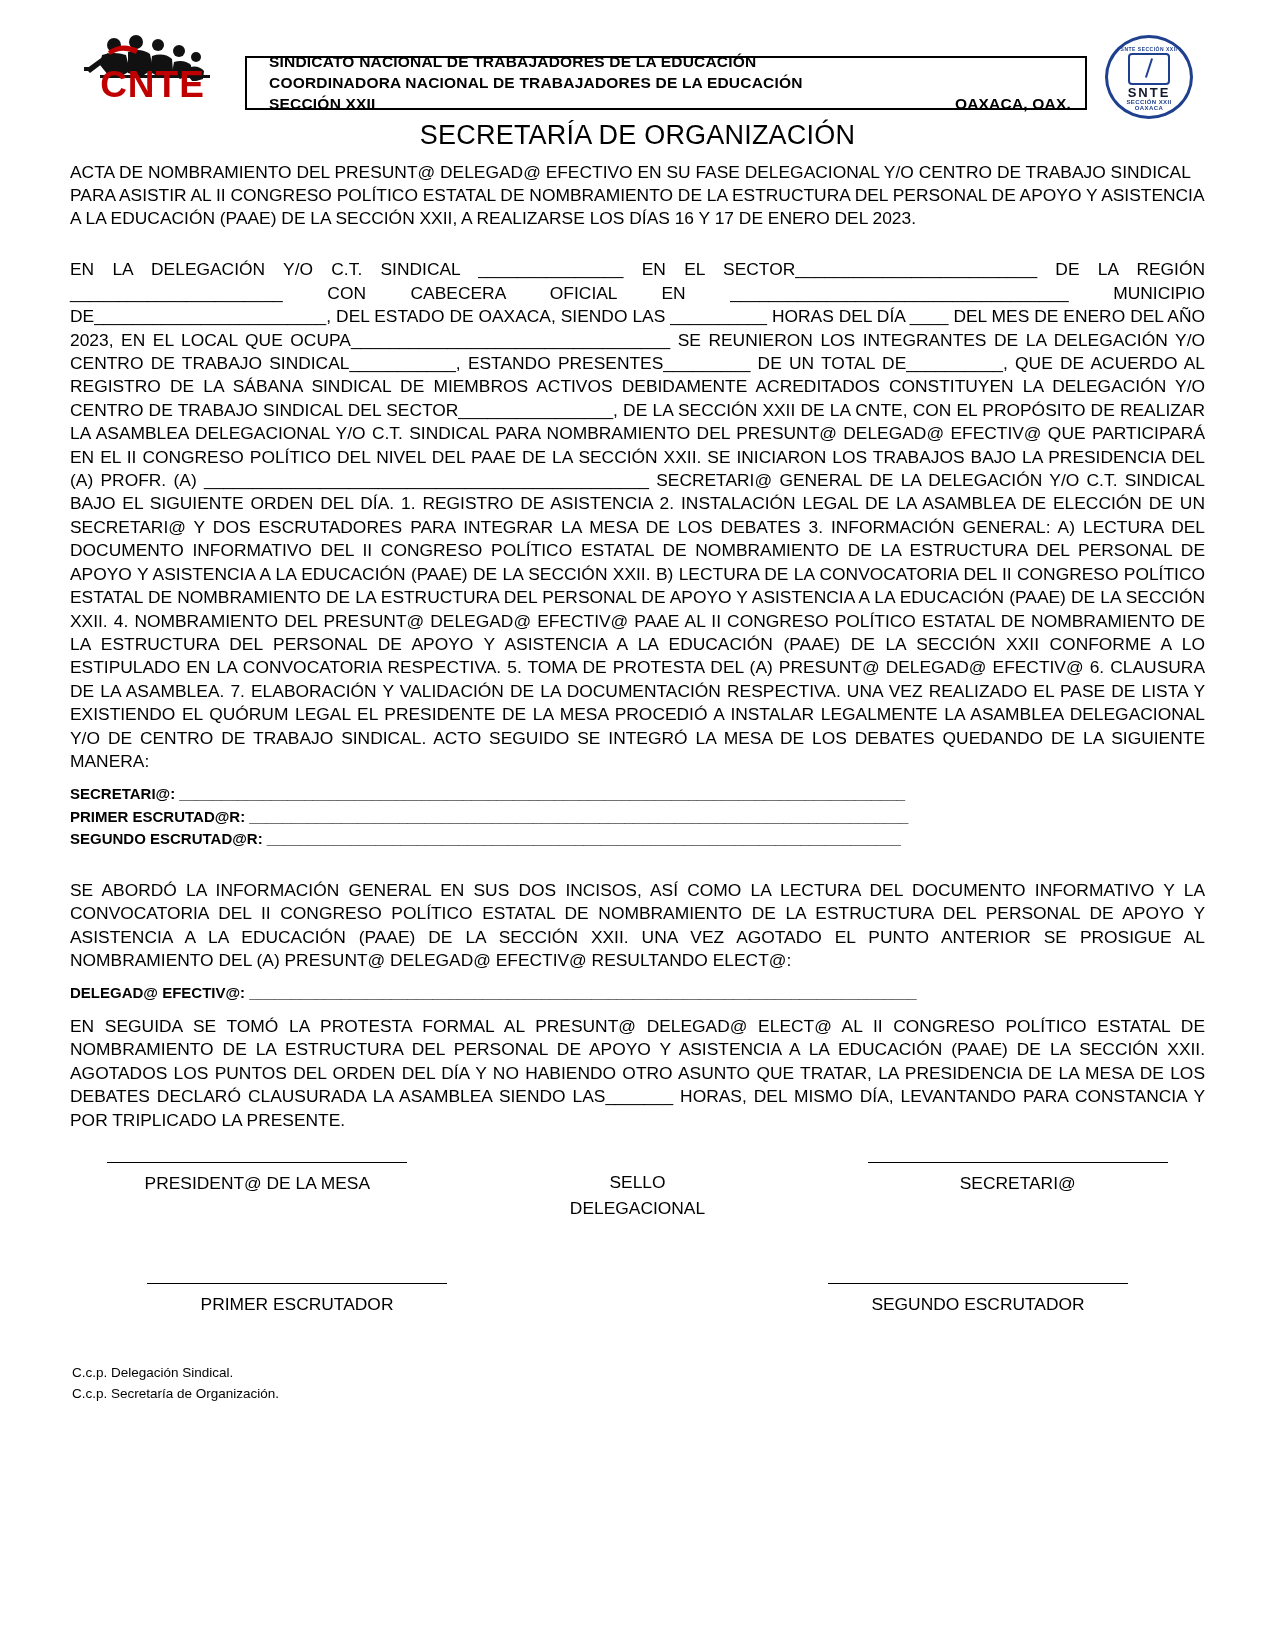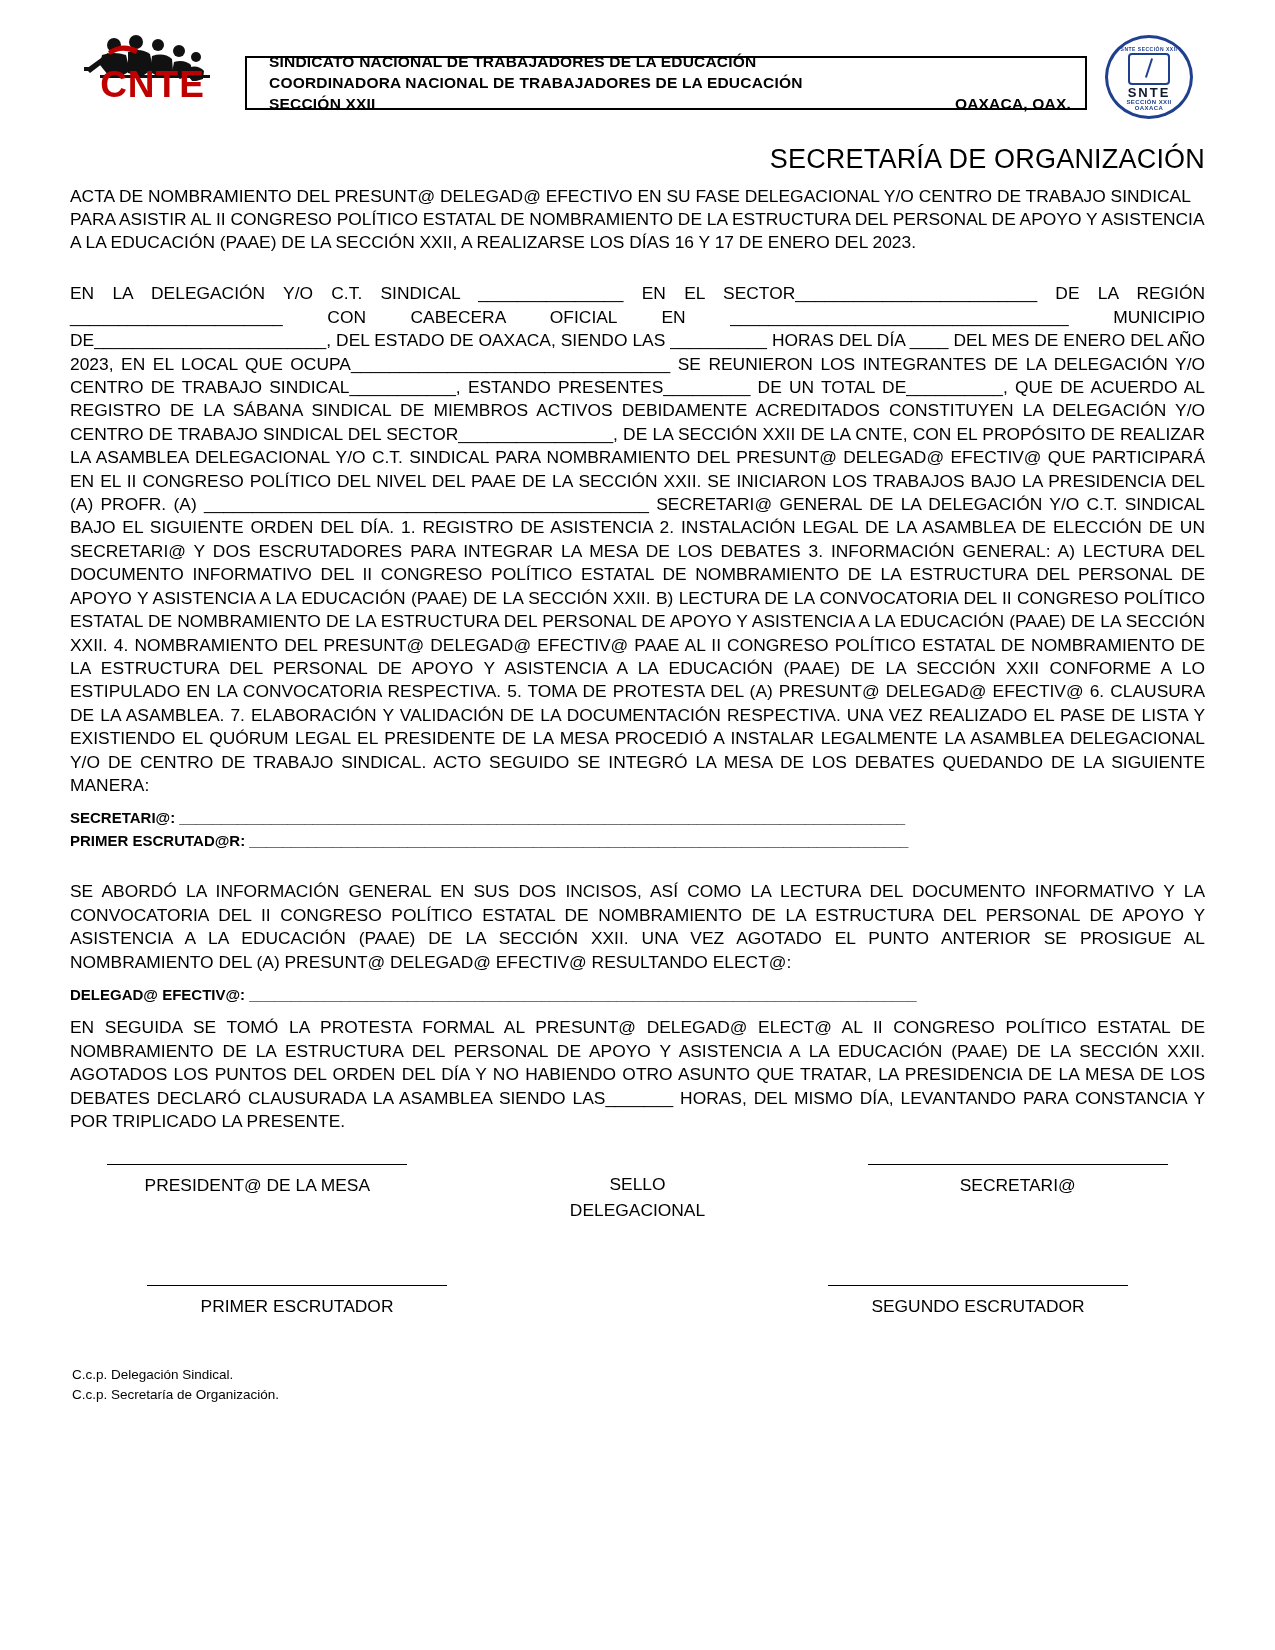--- a/index.html
+++ b/index.html
@@ -143,23 +143,23 @@
   }
   .snte-seal .sub2 {
     font-size: 6px;
     font-weight: bold;
     color: #1f3f8f;
     letter-spacing: 0.4px;
   }
 
   
   .doc-title {
-    text-align: right;
+    text-align: center;
     font-size: 27px;
-    margin-top: 24px;
+    margin-top: 0;
     margin-bottom: 10px;
     letter-spacing: 0.2px;
   }
 
   
   .intro {
     font-size: 17.4px;
     line-height: 1.33;
     text-align: left;
   }
@@ -276,20 +276,21 @@
   <div class="intro">ACTA DE NOMBRAMIENTO DEL PRESUNT@ DELEGAD@ EFECTIVO EN SU FASE DELEGACIONAL Y/O CENTRO DE TRABAJO SINDICAL PARA ASISTIR AL II CONGRESO POLÍTICO ESTATAL DE NOMBRAMIENTO DE LA ESTRUCTURA DEL PERSONAL DE APOYO Y ASISTENCIA A LA EDUCACIÓN (PAAE) DE LA SECCIÓN XXII, A REALIZARSE LOS DÍAS 16 Y 17 DE ENERO DEL 2023.</div>
 
   <div class="gap-lg"></div>
 
   <div class="body-block">EN LA DELEGACIÓN Y/O C.T. SINDICAL _______________ EN EL SECTOR_________________________ DE LA REGIÓN ______________________ CON CABECERA OFICIAL EN ___________________________________ MUNICIPIO DE________________________, DEL ESTADO DE OAXACA, SIENDO LAS __________ HORAS DEL DÍA ____ DEL MES DE ENERO DEL AÑO 2023, EN EL LOCAL QUE OCUPA_________________________________ SE REUNIERON LOS INTEGRANTES DE LA DELEGACIÓN Y/O CENTRO DE TRABAJO SINDICAL___________, ESTANDO PRESENTES_________ DE UN TOTAL DE__________, QUE DE ACUERDO AL REGISTRO DE LA SÁBANA SINDICAL DE MIEMBROS ACTIVOS DEBIDAMENTE ACREDITADOS CONSTITUYEN LA DELEGACIÓN Y/O CENTRO DE TRABAJO SINDICAL DEL SECTOR________________, DE LA SECCIÓN XXII DE LA CNTE, CON EL PROPÓSITO DE REALIZAR LA ASAMBLEA DELEGACIONAL Y/O C.T. SINDICAL PARA NOMBRAMIENTO DEL PRESUNT@ DELEGAD@ EFECTIV@ QUE PARTICIPARÁ EN EL II CONGRESO POLÍTICO DEL NIVEL DEL PAAE DE LA SECCIÓN XXII. SE INICIARON LOS TRABAJOS BAJO LA PRESIDENCIA DEL (A) PROFR. (A) ______________________________________________ SECRETARI@ GENERAL DE LA DELEGACIÓN Y/O C.T. SINDICAL BAJO EL SIGUIENTE ORDEN DEL DÍA. 1. REGISTRO DE ASISTENCIA 2. INSTALACIÓN LEGAL DE LA ASAMBLEA DE ELECCIÓN DE UN SECRETARI@ Y DOS ESCRUTADORES PARA INTEGRAR LA MESA DE LOS DEBATES 3. INFORMACIÓN GENERAL: A) LECTURA DEL DOCUMENTO INFORMATIVO DEL II CONGRESO POLÍTICO ESTATAL DE NOMBRAMIENTO DE LA ESTRUCTURA DEL PERSONAL DE APOYO Y ASISTENCIA A LA EDUCACIÓN (PAAE) DE LA SECCIÓN XXII. B) LECTURA DE LA CONVOCATORIA DEL II CONGRESO POLÍTICO ESTATAL DE NOMBRAMIENTO DE LA ESTRUCTURA DEL PERSONAL DE APOYO Y ASISTENCIA A LA EDUCACIÓN (PAAE) DE LA SECCIÓN XXII. 4. NOMBRAMIENTO DEL PRESUNT@ DELEGAD@ EFECTIV@ PAAE AL II CONGRESO POLÍTICO ESTATAL DE NOMBRAMIENTO DE LA ESTRUCTURA DEL PERSONAL DE APOYO Y ASISTENCIA A LA EDUCACIÓN (PAAE) DE LA SECCIÓN XXII CONFORME A LO ESTIPULADO EN LA CONVOCATORIA RESPECTIVA. 5. TOMA DE PROTESTA DEL (A) PRESUNT@ DELEGAD@ EFECTIV@ 6. CLAUSURA DE LA ASAMBLEA. 7. ELABORACIÓN Y VALIDACIÓN DE LA DOCUMENTACIÓN RESPECTIVA. UNA VEZ REALIZADO EL PASE DE LISTA Y EXISTIENDO EL QUÓRUM LEGAL EL PRESIDENTE DE LA MESA PROCEDIÓ A INSTALAR LEGALMENTE LA ASAMBLEA DELEGACIONAL Y/O DE CENTRO DE TRABAJO SINDICAL. ACTO SEGUIDO SE INTEGRÓ LA MESA DE LOS DEBATES QUEDANDO DE LA SIGUIENTE MANERA:</div>
 
   <div class="gap-sm"></div>
 
   <div class="field-line">SECRETARI@: _______________________________________________________________________________________</div>
   <div class="field-line">PRIMER ESCRUTAD@R: _______________________________________________________________________________</div>
+  <div class="field-line">SEGUNDO ESCRUTAD@R: ____________________________________________________________________________</div>
 
   <div class="gap-lg"></div>
 
   <div class="body-block">SE ABORDÓ LA INFORMACIÓN GENERAL EN SUS DOS INCISOS, ASÍ COMO LA LECTURA DEL DOCUMENTO INFORMATIVO Y LA CONVOCATORIA DEL II CONGRESO POLÍTICO ESTATAL DE NOMBRAMIENTO DE LA ESTRUCTURA DEL PERSONAL DE APOYO Y ASISTENCIA A LA EDUCACIÓN (PAAE) DE LA SECCIÓN XXII. UNA VEZ AGOTADO EL PUNTO ANTERIOR SE PROSIGUE AL NOMBRAMIENTO DEL (A) PRESUNT@ DELEGAD@ EFECTIV@ RESULTANDO ELECT@:</div>
 
   <div class="gap-sm"></div>
 
   <div class="field-line">DELEGAD@ EFECTIV@: ________________________________________________________________________________</div>
 
   <div class="gap-sm"></div>

